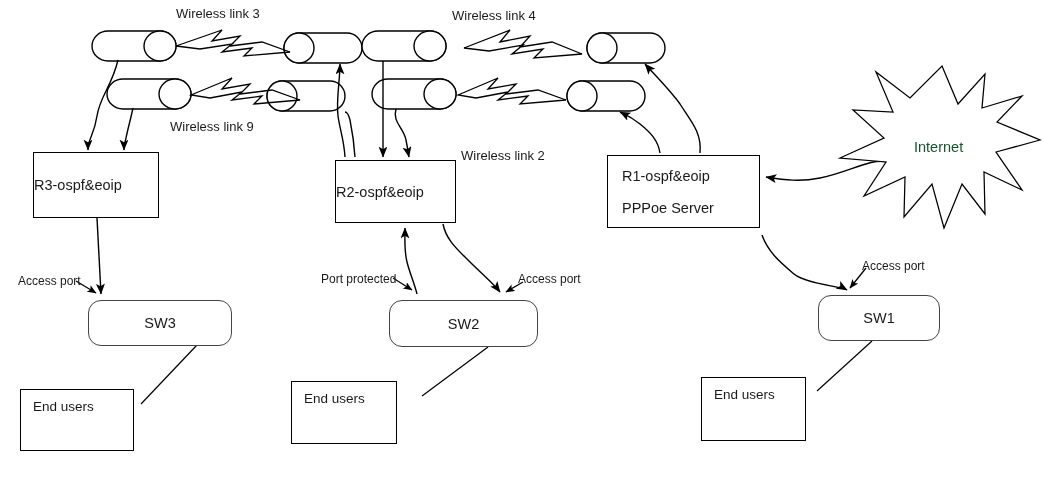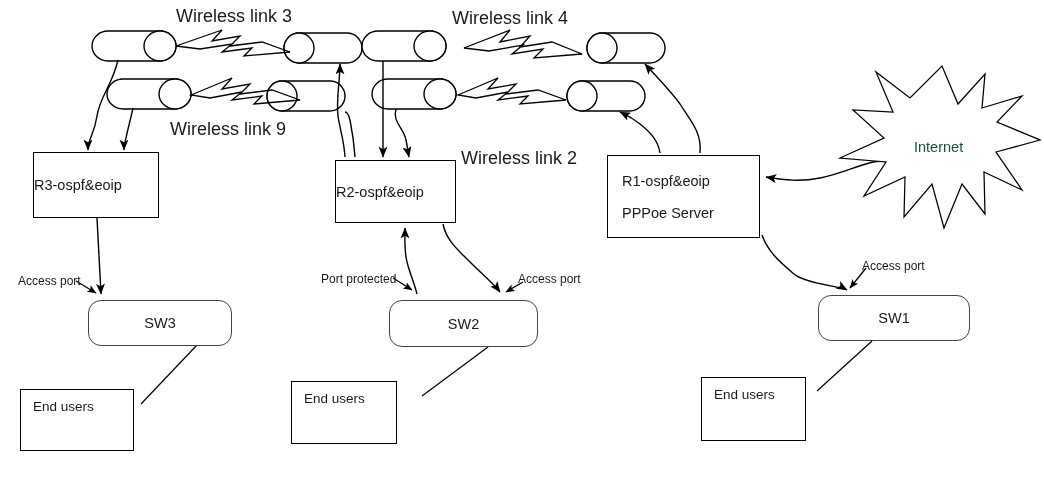--- a/index.html
+++ b/index.html
@@ -8,21 +8,21 @@
   #wires{position:absolute;left:0;top:0;width:1044px;height:477px;}
   .node{position:absolute;box-sizing:border-box;}
   .router{border:1.5px solid #000;background:#fff;display:flex;flex-direction:column;justify-content:center;}
   .router .line{font-size:14.5px;color:#1a1a1a;white-space:nowrap;}
   .router.center .line{text-align:left;}
   .router.left .line{text-align:left;padding-left:14px;}
   .switch{border:1.5px solid #444;border-radius:13px;background:#fff;display:flex;align-items:center;justify-content:center;}
   .switch .line{font-size:14.5px;color:#1a1a1a;}
   .endbox{border:1.3px solid #000;background:#fff;}
   .endbox .line{font-size:13.5px;color:#1a1a1a;padding:9px 0 0 12px;}
-  .caption{position:absolute;font-size:18px;color:#1a1a1a;white-space:nowrap;}
+  .caption{position:absolute;font-size:13px;color:#1a1a1a;white-space:nowrap;}
   .smalllabel{position:absolute;font-size:12px;color:#1a1a1a;white-space:nowrap;}
   .cloudlabel{position:absolute;font-size:14.5px;color:#14532d;white-space:nowrap;}
 </style>
 </head>
 <body>
 
 <div id="stage">
 
   <svg id="wires" viewBox="0 0 1044 477">
     <defs>
@@ -128,34 +128,34 @@
   </svg>
 
   <div class="node router center" style="left:33px;top:152px;width:126px;height:66px;">
     <div class="line">R3-ospf&amp;eoip</div>
   </div>
 
   <div class="node router center" style="left:335px;top:160px;width:121px;height:63px;">
     <div class="line">R2-ospf&amp;eoip</div>
   </div>
 
-  <div class="node router left" style="left:607px;top:155px;width:153px;height:83px;">
+  <div class="node router left" style="left:607px;top:155px;width:153px;height:73px;">
     <div class="line" style="margin-bottom:16px;">R1-ospf&amp;eoip</div>
     <div class="line">PPPoe Server</div>
   </div>
 
   <div class="node switch" style="left:88px;top:300px;width:144px;height:46px;">
     <div class="line">SW3</div>
   </div>
 
   <div class="node switch" style="left:389px;top:300px;width:149px;height:47px;">
     <div class="line">SW2</div>
   </div>
 
-  <div class="node switch" style="left:818px;top:295px;width:152px;height:46px;">
+  <div class="node switch" style="left:818px;top:295px;width:122px;height:46px;">
     <div class="line">SW1</div>
   </div>
 
   <div class="node endbox" style="left:20px;top:389px;width:114px;height:62px;">
     <div class="line">End users</div>
   </div>
 
   <div class="node endbox" style="left:291px;top:381px;width:106px;height:63px;">
     <div class="line">End users</div>
   </div>

